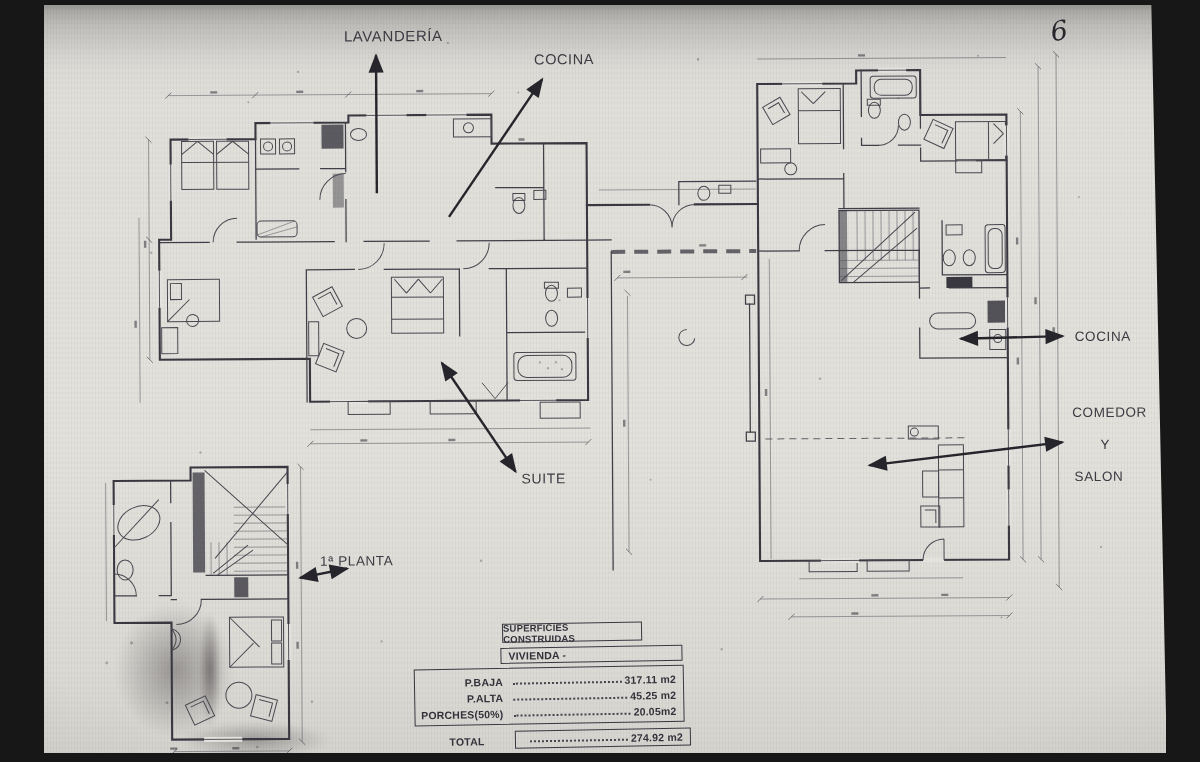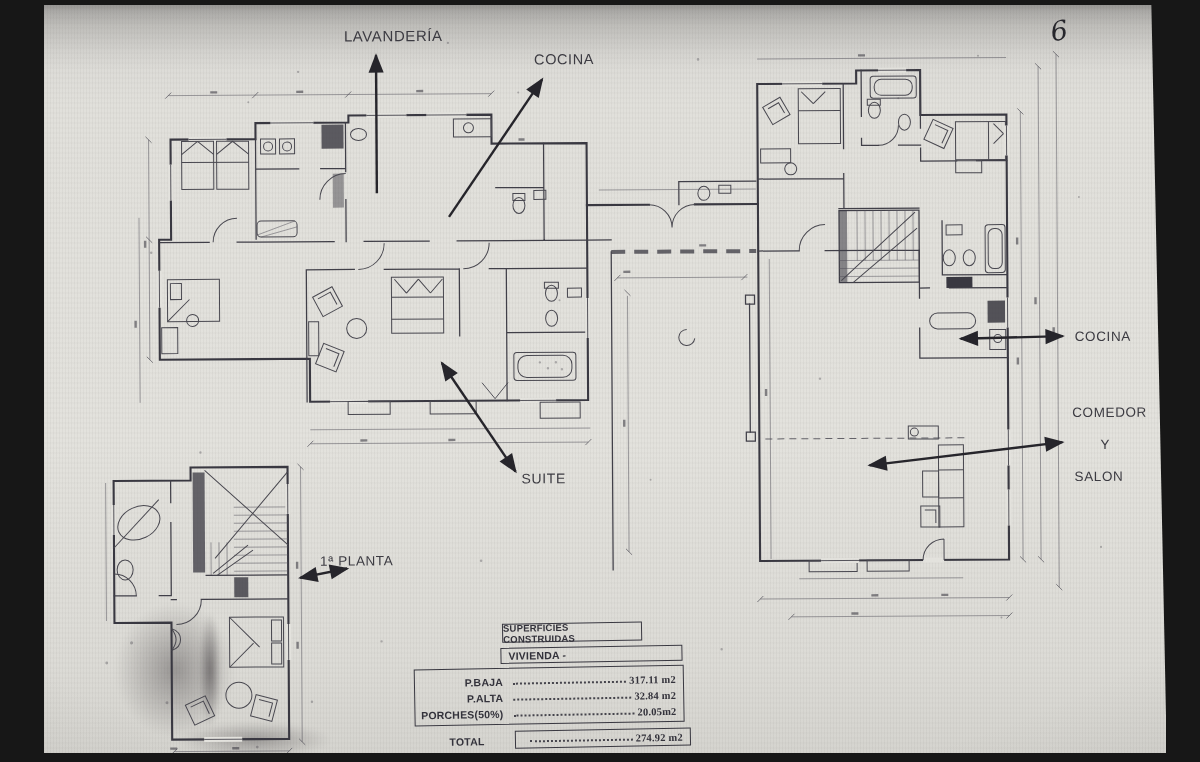--- a/index.html
+++ b/index.html
@@ -48,21 +48,21 @@
   
   #areas-table{position:absolute;left:414px;top:623px;width:276px;transform:rotate(-1deg);
     color:#33323b;font-weight:700;font-size:10.5px;letter-spacing:.2px;}
   #areas-table .box{border:1.6px solid #393841;}
   #tbl-title{margin-left:89px;width:138px;height:17px;display:flex;align-items:center;justify-content:center;font-size:9.5px;}
   #tbl-viv{margin-left:87px;margin-top:5px;width:182px;height:16px;display:flex;align-items:center;padding-left:7px;box-sizing:border-box;}
   #tbl-rows{margin-top:4px;width:270px;box-sizing:border-box;padding:3px 7px 4px 2px;}
   .trow{display:flex;align-items:flex-end;height:16px;}
   .trow .lbl{width:86px;text-align:right;white-space:nowrap;}
   .leader{flex:1;border-bottom:2px dotted #45444c;margin:0 3px 3px 10px;}
-  .val{white-space:nowrap;font-family:Liberation Serif, serif;}
+  .val{white-space:nowrap;}
   #tbl-total-row{display:flex;margin-top:6px;align-items:flex-end;}
   #total-label{width:72px;text-align:center;margin-left:16px;padding-bottom:2px;}
   #tbl-total-box{flex:1;margin-left:12px;height:18px;display:flex;align-items:flex-end;padding:0 7px 2px 4px;box-sizing:border-box;}
 </style>
 </head>
 <body>
 
 <div id="page">
   <div id="paper"></div>
   <div id="smudge-top" class="smudge"></div>
@@ -332,21 +332,21 @@
     <div id="tbl-viv" class="box">VIVIENDA -</div>
     <div id="tbl-rows" class="box">
       <div class="trow">
         <span class="lbl">P.BAJA</span>
         <span class="leader"></span>
         <span class="val">317.11 m2</span>
       </div>
       <div class="trow">
         <span class="lbl">P.ALTA</span>
         <span class="leader"></span>
-        <span class="val">32.84 m2</span>
+        <span class="val">45.25 m2</span>
       </div>
       <div class="trow">
         <span class="lbl">PORCHES(50%)</span>
         <span class="leader"></span>
         <span class="val">20.05m2</span>
       </div>
     </div>
     <div id="tbl-total-row">
       <span id="total-label">TOTAL</span>
       <div id="tbl-total-box" class="box">

